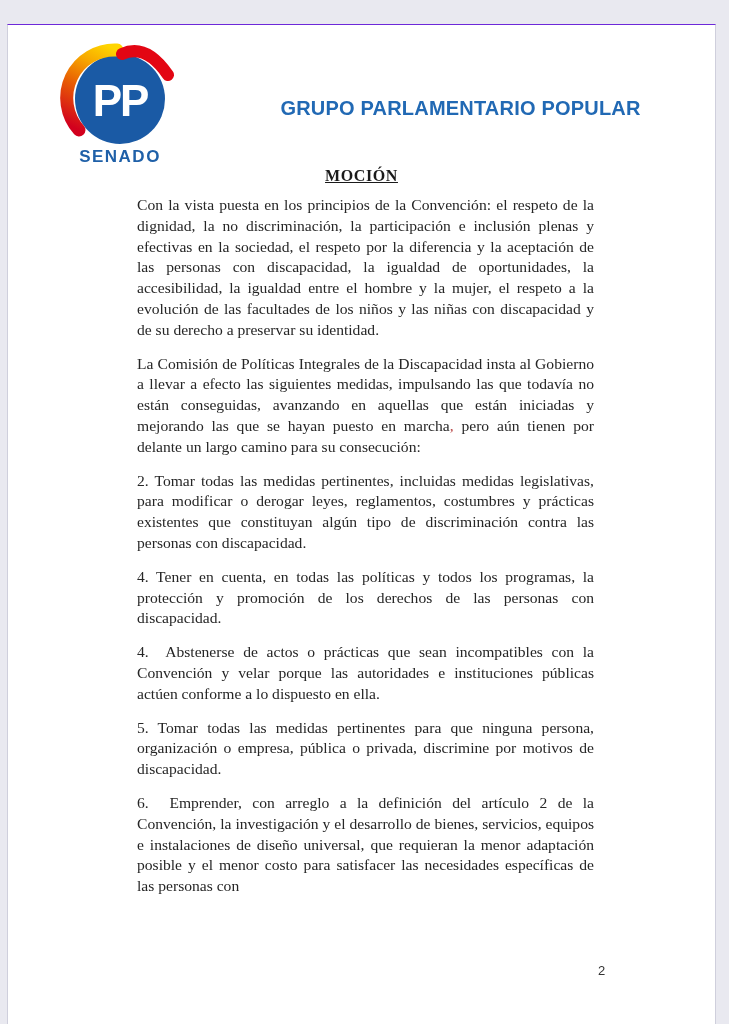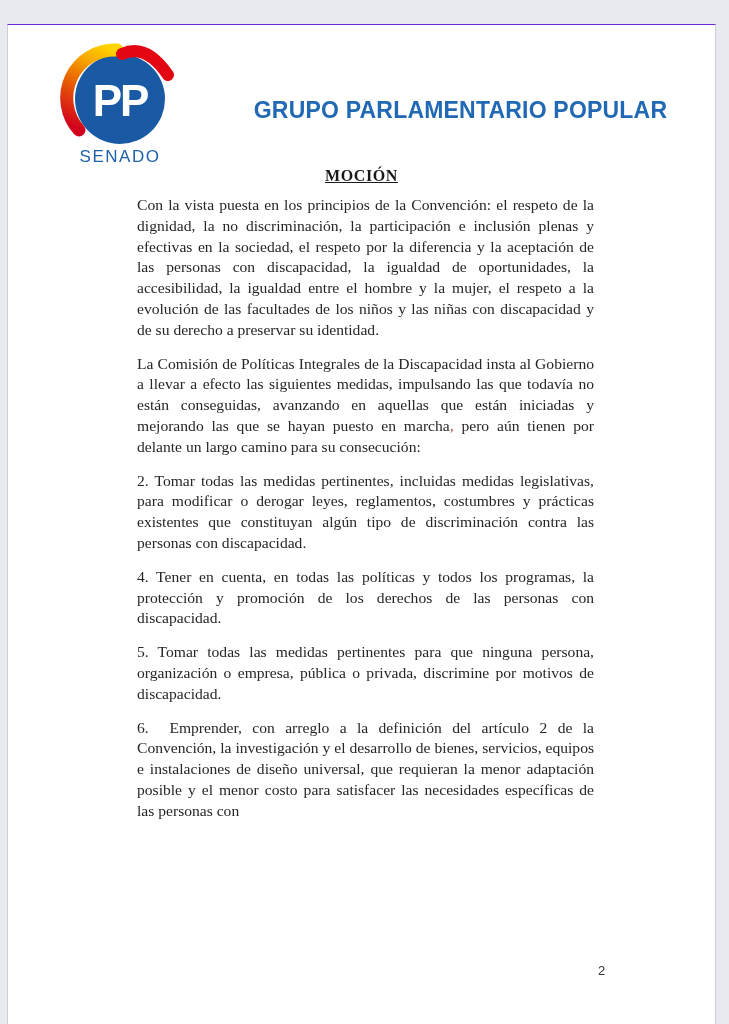--- a/index.html
+++ b/index.html
@@ -37,34 +37,34 @@
     position: absolute;
     left: 50px;
     top: 16px;
     width: 124px;
     text-align: center;
   }
   .logo-svg { display: block; }
   .senado-label {
     margin-top: 2px;
     font-family: "Liberation Sans", sans-serif;
-    font-weight: normal;
+    font-weight: bold;
     font-size: 17px;
     letter-spacing: 1.5px;
     color: #1f60a8;
   }
   .group-title {
     position: absolute;
     left: 212px;
     right: 14px;
     top: 72px;
     text-align: center;
     font-family: "Liberation Sans", sans-serif;
     font-weight: bold;
-    font-size: 23px;
+    font-size: 20px;
     letter-spacing: 0.2px;
     color: #2169b4;
     white-space: nowrap;
   }
   .motion-heading {
     margin: 2px 0 10px 0;
     text-align: center;
     font-size: 16px;
     font-weight: bold;
     letter-spacing: 0.6px;
@@ -118,19 +118,20 @@
       <div class="group-title">GRUPO PARLAMENTARIO POPULAR</div>
     </div>
 
     <h1 class="motion-heading">MOCIÓN</h1>
 
     <div class="body-text">
       <p>Con la vista puesta en los principios de la Convención: el respeto de la dignidad, la no discriminación, la participación e inclusión plenas y efectivas en la sociedad, el respeto por la diferencia y la aceptación de las personas con discapacidad, la igualdad de oportunidades, la accesibilidad, la igualdad entre el hombre y la mujer, el respeto a la evolución de las facultades de los niños y las niñas con discapacidad y de su derecho a preservar su identidad.</p>
       <p><span>La Comisión de Políticas Integrales de la Discapacidad insta al Gobierno a llevar a efecto las siguientes medidas, impulsando las que todavía no están conseguidas, avanzando en aquellas que están iniciadas y mejorando las que se hayan puesto en marcha</span><span class="red-comma">,</span><span> pero aún tienen por delante un largo camino para su consecución:</span></p>
       <p>2. Tomar todas las medidas pertinentes, incluidas medidas legislativas, para modificar o derogar leyes, reglamentos, costumbres y prácticas existentes que constituyan algún tipo de discriminación contra las personas con discapacidad.</p>
       <p>4. Tener en cuenta, en todas las políticas y todos los programas, la protección y promoción de los derechos de las personas con discapacidad.</p>
+      <p>4.&nbsp; Abstenerse de actos o prácticas que sean incompatibles con la Convención y velar porque las autoridades e instituciones públicas actúen conforme a lo dispuesto en ella.</p>
       <p>5. Tomar todas las medidas pertinentes para que ninguna persona, organización o empresa, pública o privada, discrimine por motivos de discapacidad.</p>
       <p>6.&nbsp; Emprender, con arreglo a la definición del artículo 2 de la Convención, la investigación y el desarrollo de bienes, servicios, equipos e instalaciones de diseño universal, que requieran la menor adaptación posible y el menor costo para satisfacer las necesidades específicas de las personas con</p>
     </div>
 
     <div class="page-number">2</div>
   </div>
 </div>
 
 </body></html>

